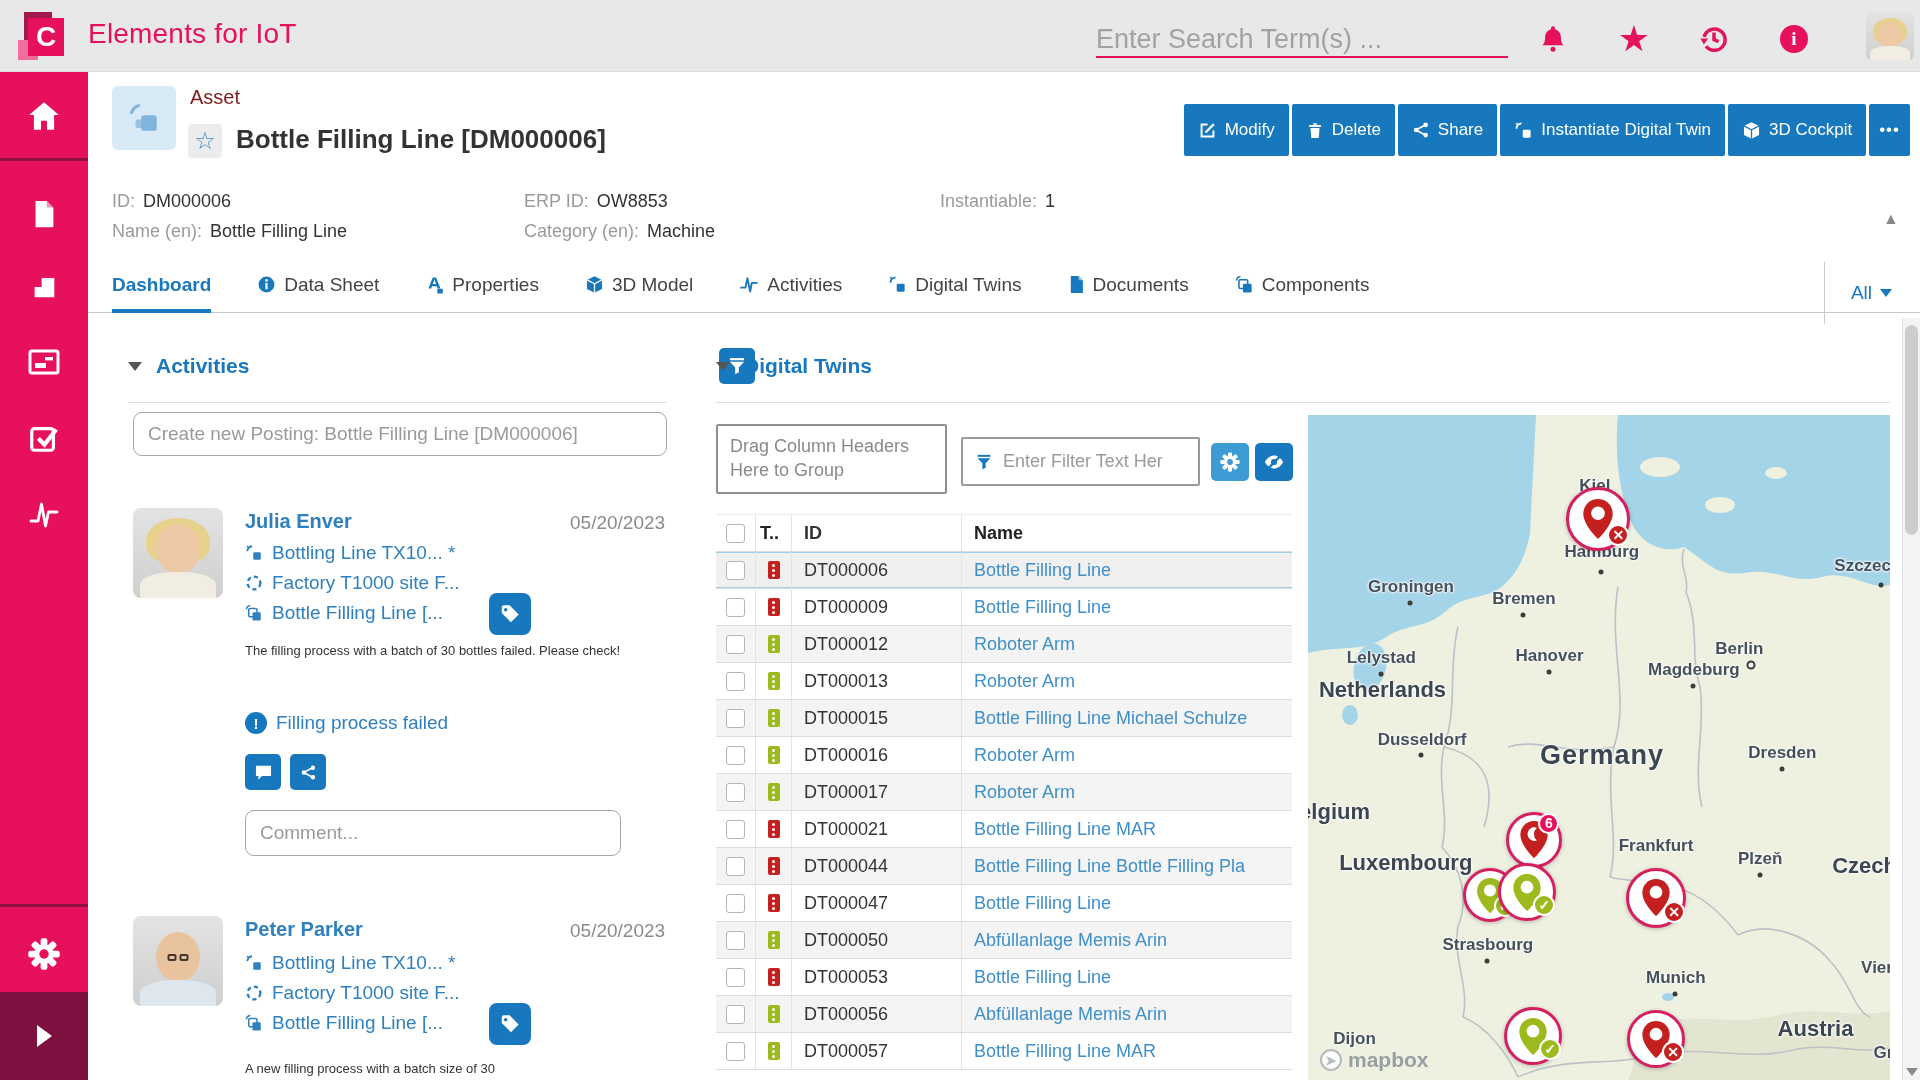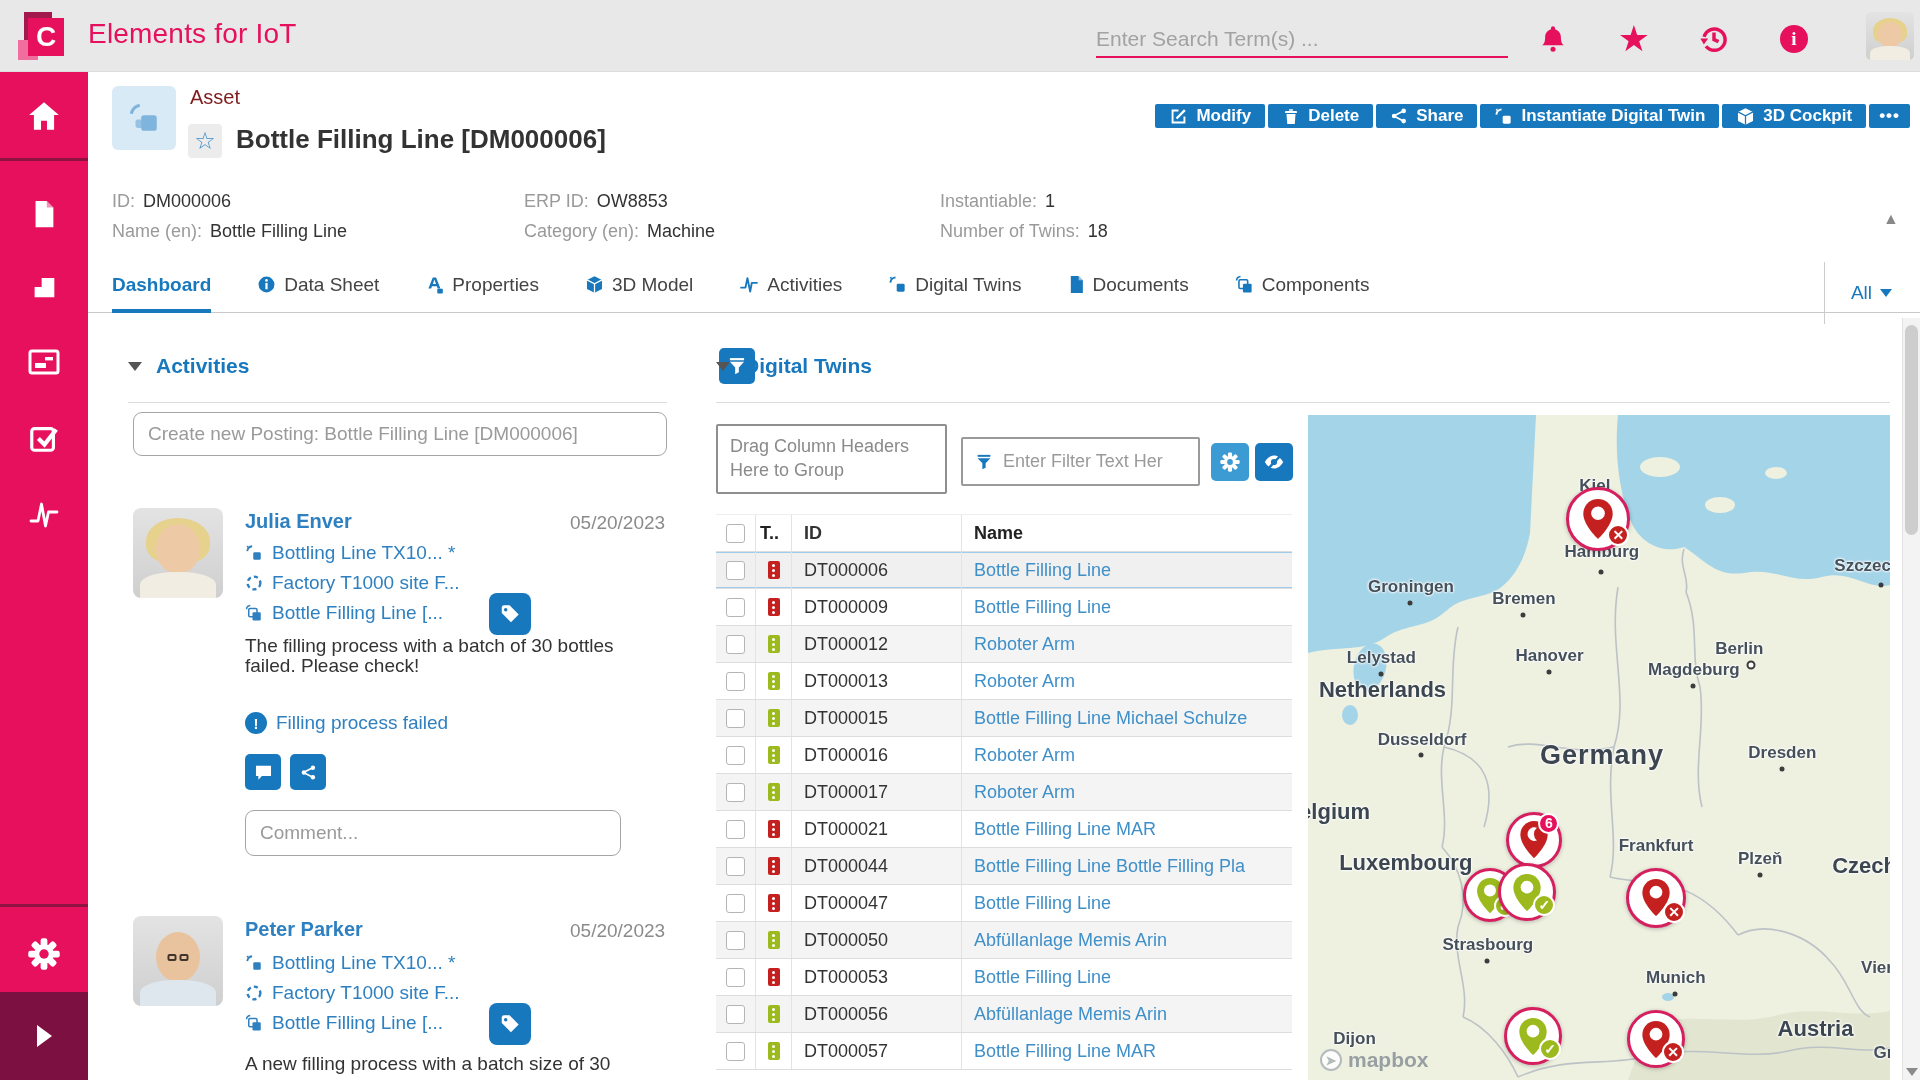--- a/index.html
+++ b/index.html
@@ -8,21 +8,21 @@
   svg { display:block; }
 
   
   .topbar { position:absolute; left:0; top:0; width:1920px; height:72px; background:#e8e8e8; border-bottom:1px solid #dcdcdc; z-index:30; }
   .logo { position:absolute; left:16px; top:8px; width:56px; height:56px; }
   .logo .sq-dark  { position:absolute; left:8px;  top:4px;  width:28px; height:30px; background:#a2194d; }
   .logo .sq-light { position:absolute; left:2px;  top:32px; width:20px; height:20px; background:#ef6e9e; }
   .logo .sq-main  { position:absolute; left:12px; top:10px; width:36px; height:38px; background:#e6105c; display:flex; align-items:center; justify-content:center; color:#fff; font-weight:bold; font-size:28px; }
   .app-title { position:absolute; left:88px; top:18px; font-size:28px; color:#e6105c; font-weight:500; letter-spacing:0.2px; }
   .search-wrap { position:absolute; left:1096px; top:22px; width:412px; height:36px; border-bottom:2px solid #e6105c; }
-  .search-wrap input { width:100%; height:100%; border:none; background:transparent; outline:none; font-family:inherit; font-size:21px; color:#be185d; }
+  .search-wrap input { width:100%; height:100%; border:none; background:transparent; outline:none; font-family:inherit; font-size:27px; color:#be185d; }
   .search-wrap input::placeholder { color:#a2a2a2; }
   .top-ic { position:absolute; top:22px; width:34px; height:34px; color:#e6105c; display:flex; align-items:center; justify-content:center; cursor:pointer; }
   .top-ic.star-g { font-size:36px; line-height:30px; }
   .info-circ { width:28px; height:28px; border-radius:50%; background:#e6105c; color:#fff; font-weight:bold; font-size:19px; display:flex; align-items:center; justify-content:center; font-family:"Liberation Serif", serif; }
   .avatar { border-radius:5px; overflow:hidden; position:relative; background:linear-gradient(#e3e3e3,#cfcfcf); }
   .avatar .head { position:absolute; left:50%; transform:translateX(-50%); border-radius:50%; background:#eec9a6; }
   .avatar .hair { position:absolute; left:50%; transform:translateX(-50%); border-radius:50% 50% 40% 40%; background:#e6d28c; }
   .avatar .body { position:absolute; left:50%; transform:translateX(-50%); border-radius:45% 45% 0 0; background:#f2ede2; }
   .avatar .glasses { position:absolute; left:50%; transform:translateX(-50%); display:flex; gap:3px; }
   .avatar .glasses i { width:9px; height:7px; border:2px solid #40342c; border-radius:2px; }
@@ -38,21 +38,21 @@
 
   
   .main { position:absolute; left:88px; top:72px; width:1832px; height:1008px; background:#fff; overflow:hidden; }
 
   .asset-tile { position:absolute; left:24px; top:14px; width:64px; height:64px; background:#d9eaf7; border-radius:6px; display:flex; align-items:center; justify-content:center; color:#7fb4dd; }
   .breadcrumb { position:absolute; left:102px; top:14px; font-size:20px; color:#7f1d1d; cursor:pointer; }
   .star-tile { position:absolute; left:100px; top:52px; width:34px; height:34px; background:#ececec; border-radius:4px; display:flex; align-items:center; justify-content:center; font-size:24px; color:#3d8fc9; cursor:pointer; }
   .page-title { position:absolute; left:148px; top:52px; font-size:26px; font-weight:bold; color:#333; }
 
   .actions { position:absolute; right:10px; top:32px; display:flex; gap:3px; }
-  .btn { background:#1878be; color:#fff; border:none; font-family:inherit; font-weight:bold; font-size:17px; height:24px; padding:0 14px; border-radius:2px; display:flex; align-items:center; gap:8px; cursor:pointer; }
+  .btn { background:#1878be; color:#fff; border:none; font-family:inherit; font-weight:normal; font-size:17px; height:52px; padding:0 14px; border-radius:2px; display:flex; align-items:center; gap:8px; cursor:pointer; }
   .btn svg { flex:none; }
 
   .meta { position:absolute; left:24px; top:114px; width:1700px; font-size:18px; }
   .meta-row { display:flex; height:30px; align-items:center; }
   .meta-cell { display:flex; gap:8px; }
   .mc1 { width:412px; } .mc2 { width:416px; } .mc3 { width:400px; }
   .meta-label { color:#9a9a9a; } .meta-val { color:#333; }
   .collapse-up { position:absolute; left:1795px; top:138px; color:#888; font-size:16px; cursor:pointer; }
 
   
@@ -72,21 +72,21 @@
 
   .sq-btn { background:#1878be; border:none; border-radius:5px; display:flex; align-items:center; justify-content:center; cursor:pointer; }
 
   .create-input, .comment-input { position:absolute; border:1px solid #a5a5a5; border-radius:9px; font-family:inherit; font-size:19px; color:#555; padding:0 14px; outline:none; background:#fff; }
   .create-input::placeholder, .comment-input::placeholder { color:#9a9a9a; }
 
   .post-name { position:absolute; font-size:20px; font-weight:bold; color:#2e80c0; cursor:pointer; }
   .post-date { position:absolute; font-size:19px; color:#8b8b8b; }
   .post-link { position:absolute; display:flex; gap:9px; align-items:center; color:#2e80c0; font-size:19px; cursor:pointer; white-space:nowrap; }
   .post-link .lic { color:#2e80c0; flex:none; }
-  .post-body { position:absolute; font-size:19px; color:#333; line-height:20px; width:420px; }
+  .post-body { position:absolute; font-size:13px; color:#333; line-height:30px; width:420px; }
   .av-post { position:absolute; width:90px; height:90px; border-radius:8px; }
   .av-post .hair { width:64px; height:46px; top:10px; } .av-post .head { width:44px; height:50px; top:16px; } .av-post .body { width:76px; height:28px; top:64px; }
   .av-post .glasses { top:38px; }
 
   
   .grid-hint { position:absolute; border:2px solid #8f8f8f; border-radius:2px; color:#8a8a8a; font-size:18px; line-height:24px; padding:8px 12px; }
   .filter-input { position:absolute; border:2px solid #9a9a9a; border-radius:2px; display:flex; align-items:center; gap:10px; padding:0 12px; background:#fff; }
   .filter-input input { border:none; outline:none; font-family:inherit; font-size:18px; width:160px; color:#555; background:transparent; }
   .filter-input input::placeholder { color:#9a9a9a; }
 
@@ -292,24 +292,20 @@
         </div>
     </div>
     <div class="meta-row">
       <div class="meta-cell mc1">
           <span class="meta-label">Name (en):</span>
           <span class="meta-val">Bottle Filling Line</span>
         </div>
       <div class="meta-cell mc2">
           <span class="meta-label">Category (en):</span>
           <span class="meta-val">Machine</span>
-        </div>
-      <div class="meta-cell mc3">
-          <span class="meta-label">Number of Twins:</span>
-          <span class="meta-val">18</span>
         </div>
     </div>
   </div>
   <div class="collapse-up">▲</div>
 
   <div class="tabbar">
     <div class="tabs">
       <div class="tab active">
           <span>Dashboard</span>
         </div>

